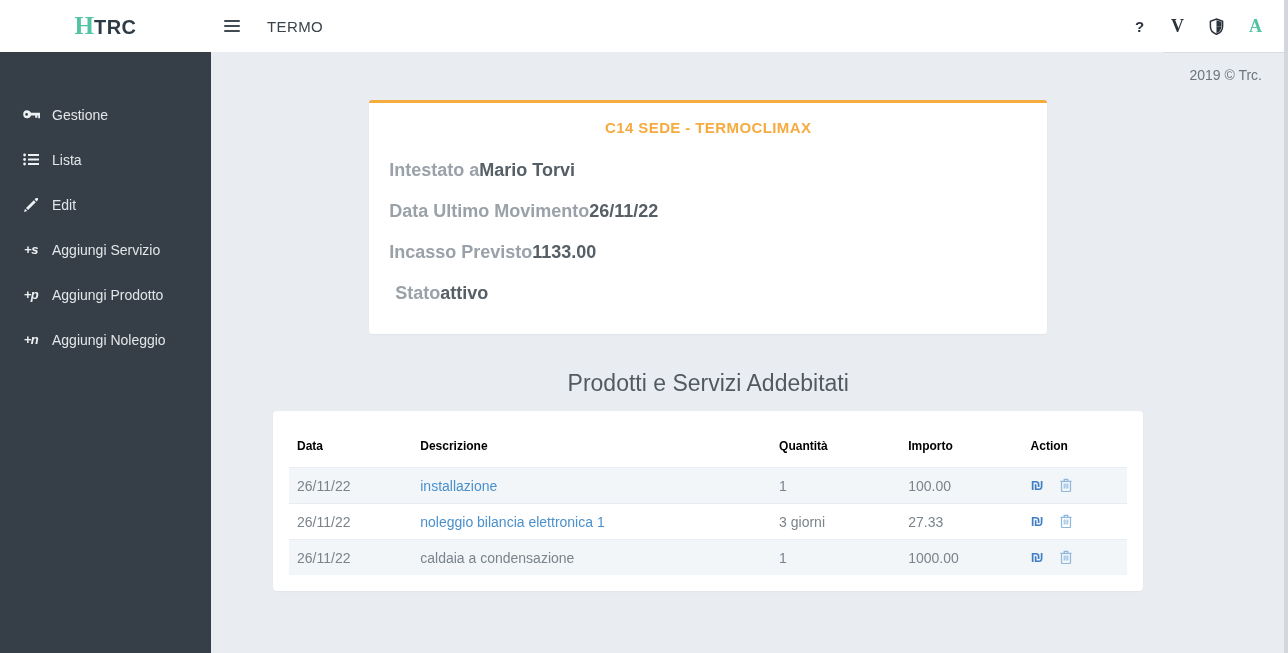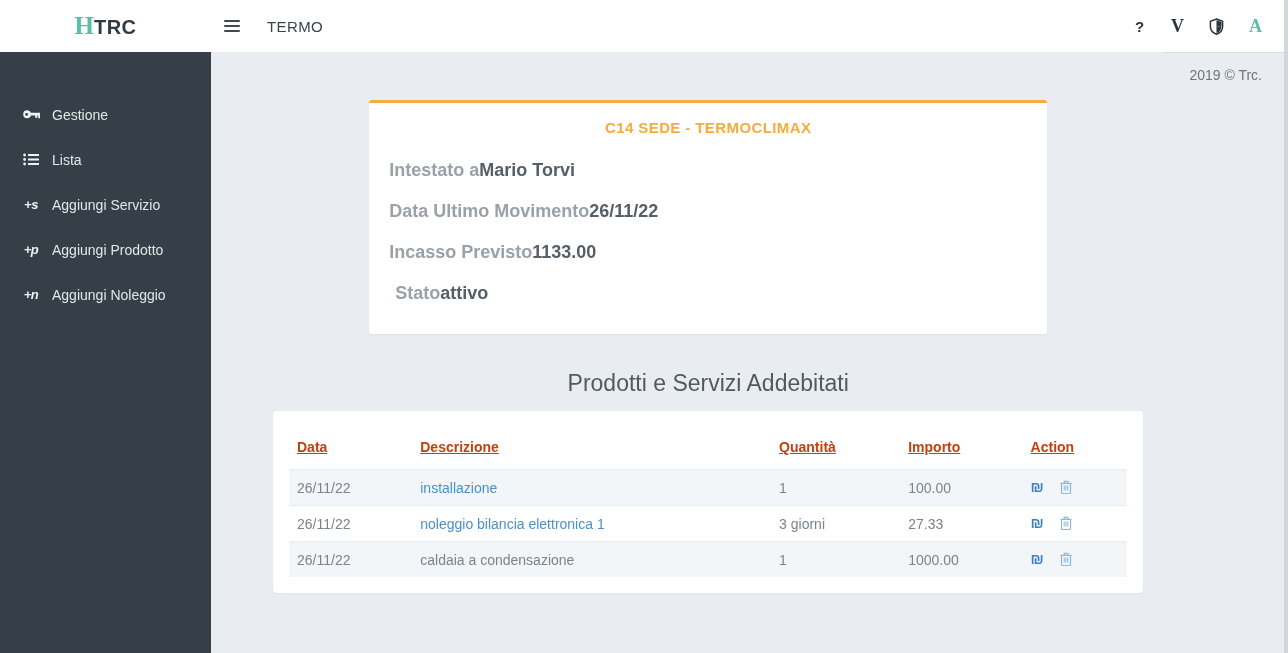--- a/index.html
+++ b/index.html
@@ -46,22 +46,22 @@
   .field-row:last-child { margin-bottom: 0; margin-left: 6px; }
   .f-label { color: #9aa1a8; font-weight: 700; }
   .f-value { color: #565e66; font-weight: 700; }
 
   
   .section-heading { text-align: center; margin-top: 36px; font-size: 23px;
                      font-weight: 400; color: #515a62; }
   .table-card { margin: 14px 20px 0; background: #ffffff; border-radius: 4px;
                 padding: 16px; box-shadow: 0 1px 2px rgba(0,0,0,.04); }
   table { width: 100%; border-collapse: collapse; table-layout: fixed; }
-  th { text-align: left; font-size: 14px; font-weight: 700; color: #c2410c;
-       padding: 12px 8px 14px; text-decoration: underline; }
+  th { text-align: left; font-size: 12px; font-weight: 700; color: #000000;
+       padding: 12px 8px 14px; }
   td { font-size: 14px; color: #7b838b; padding: 8px 8px; border-top: 1px solid #e7edf2; }
   tbody tr:nth-child(odd) td { background: #f2f6f9; }
   td a.link { color: #4a90cd; text-decoration: none; cursor: pointer; }
   .actions { white-space: nowrap; }
   .pay { color: #3e7fc4; font-size: 15px; font-weight: 700; cursor: pointer; }
   .trash { margin-left: 12px; cursor: pointer; display: inline-block; vertical-align: -2px; }
 
   
   .footer { border-top: 1px solid #d8dde2; padding: 14px 26px 15px;
             font-size: 14px; color: #6c757d; background: #e9edf1; }
@@ -121,20 +121,28 @@
         <circle cx="1.6" cy="6.5" r="1.4" fill="#eef1f3"></circle>
         <circle cx="1.6" cy="11" r="1.4" fill="#eef1f3"></circle>
         <rect x="5" y="1" width="11" height="2" fill="#eef1f3"></rect>
         <rect x="5" y="5.5" width="11" height="2" fill="#eef1f3"></rect>
         <rect x="5" y="10" width="11" height="2" fill="#eef1f3"></rect>
       </svg>
     </span>
     <span class="side-label">Lista</span>
   </div>
 
+  <div class="side-item">
+    <span class="side-icon">
+      <svg width="14" height="14" viewBox="0 0 14 14">
+        <path fill="#eef1f3" d="M0 14 L1 10.8 L3.2 13 Z M2 10 L9.8 2.2 L11.8 4.2 L4 12 Z M10.6 1.4 L11.9 0.1 a1.1 1.1 0 0 1 1.6 0 l0.4 0.4 a1.1 1.1 0 0 1 0 1.6 L12.6 3.4 Z"></path>
+      </svg>
+    </span>
+    <span class="side-label">Edit</span>
+  </div>
 
   <div class="side-item">
     <span class="side-icon txt">+s</span>
     <span class="side-label">Aggiungi Servizio</span>
   </div>
 
   <div class="side-item">
     <span class="side-icon txt">+p</span>
     <span class="side-label">Aggiungi Prodotto</span>
   </div>

